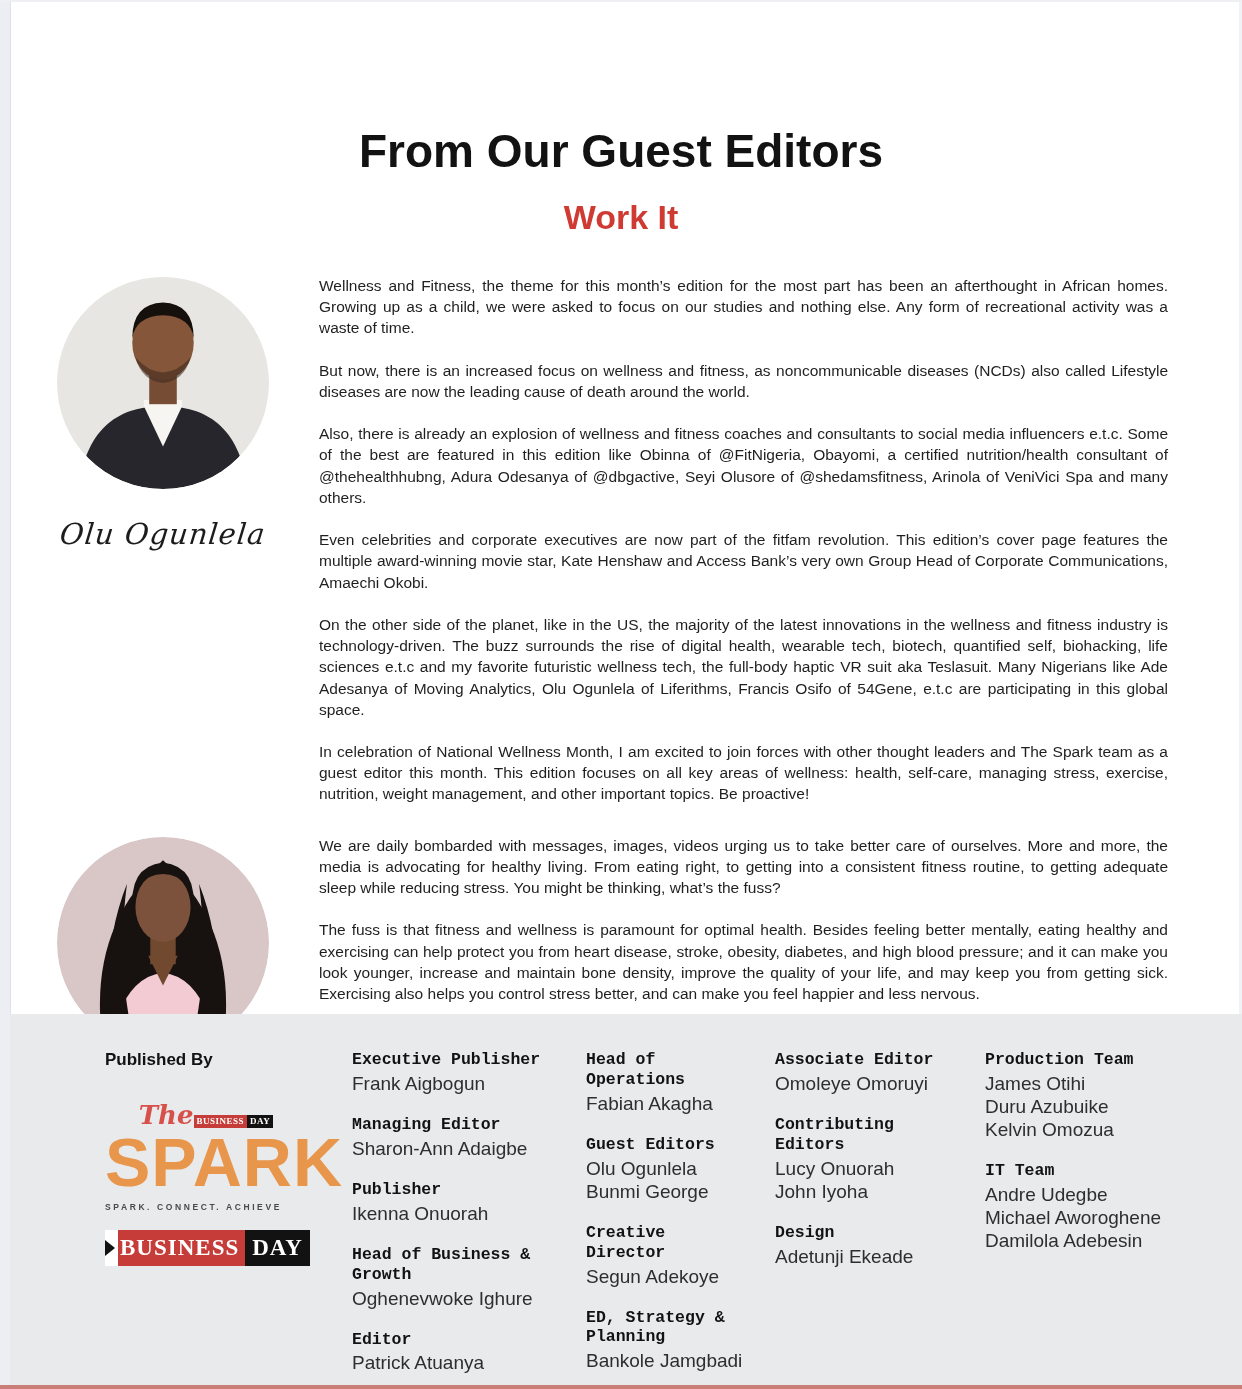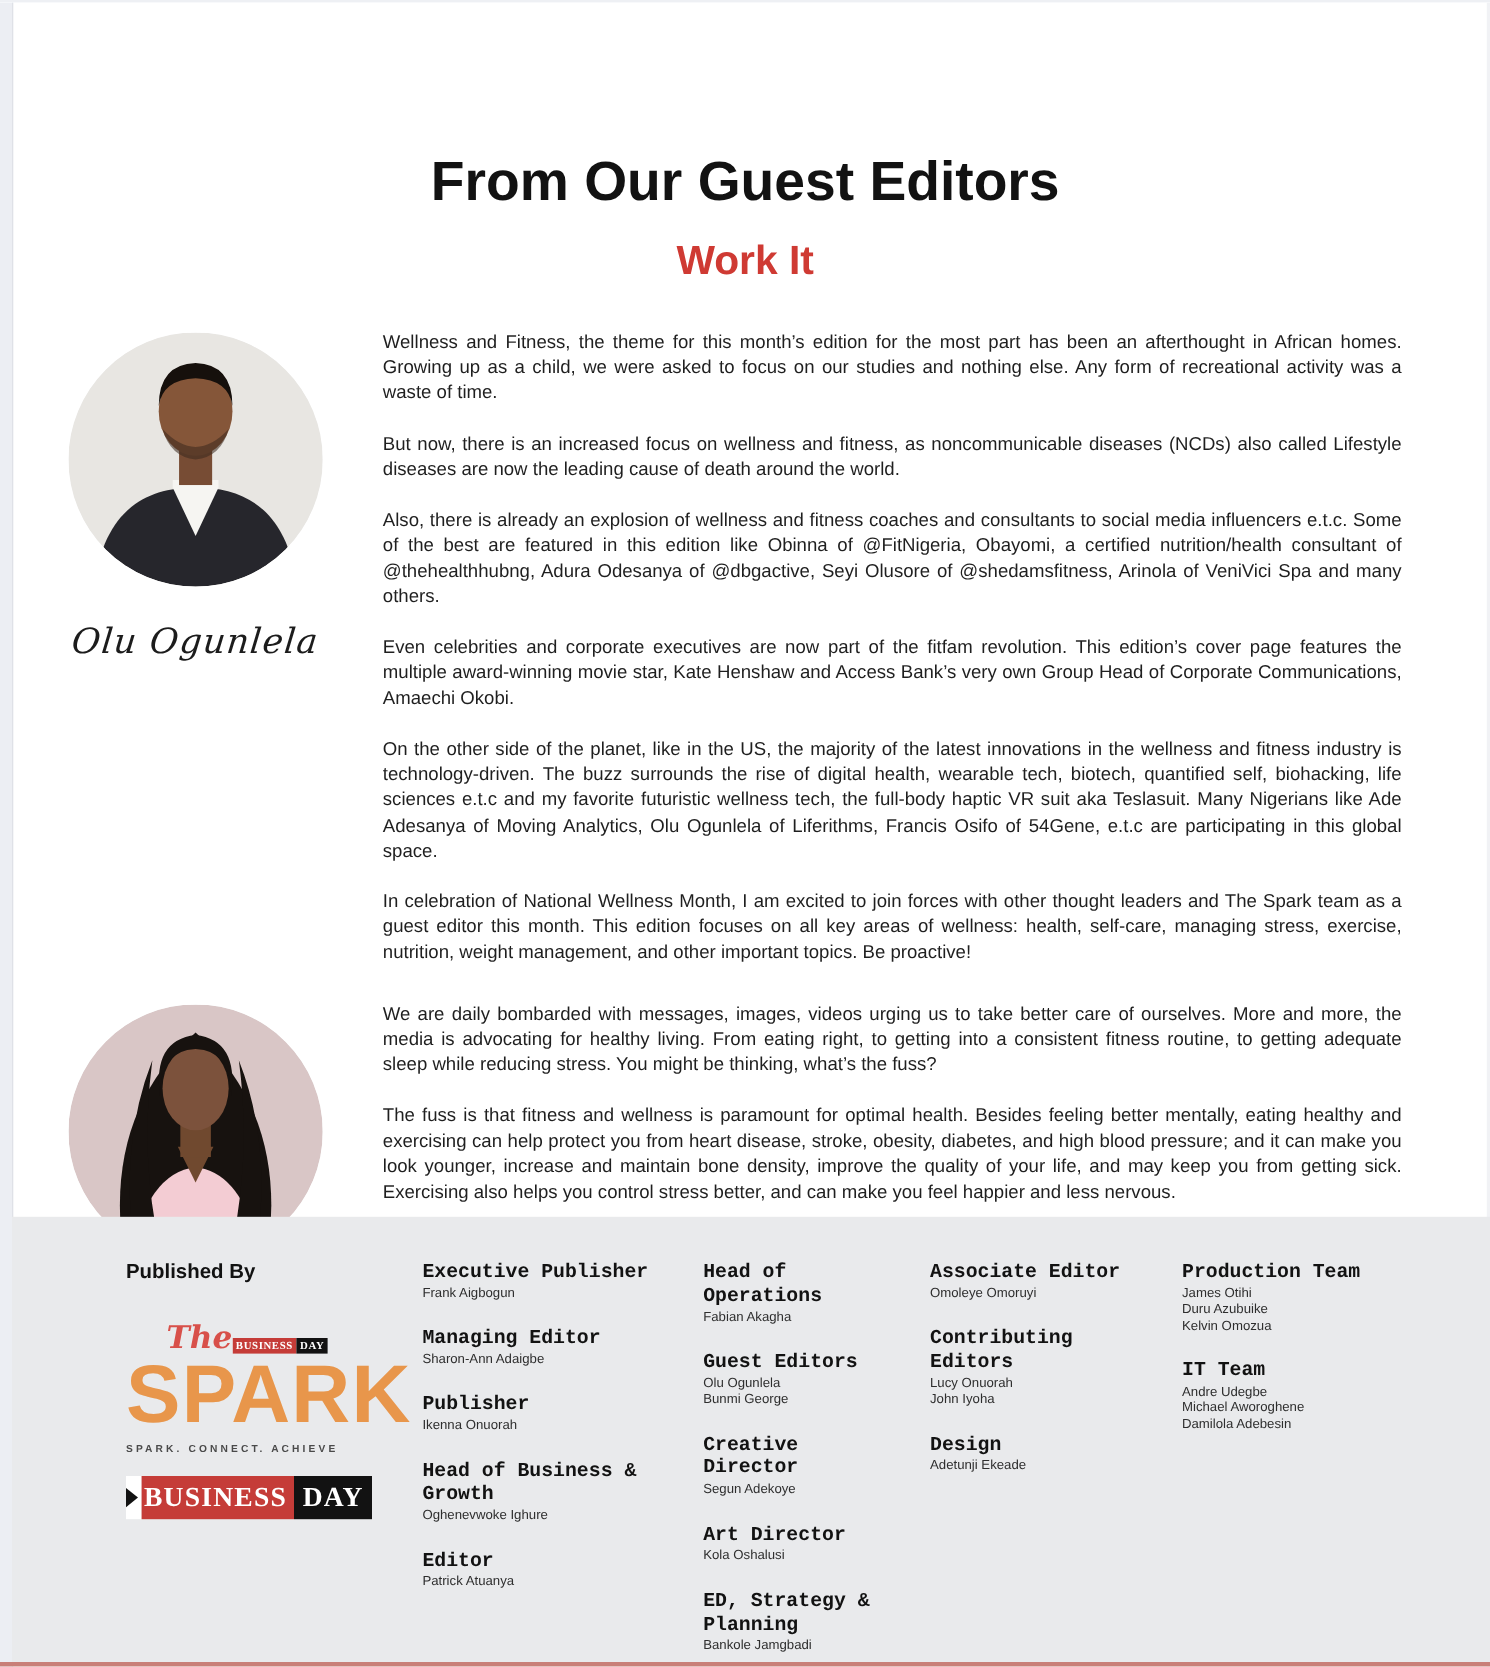--- a/index.html
+++ b/index.html
@@ -78,21 +78,21 @@
   .fcol-c{flex:0 0 189px;}
   .fcol-d{flex:0 0 210px;}
   .fcol-e{flex:1;}
   .published-by{font-size:17px;font-weight:700;color:#121212;}
   .credit-group{margin-bottom:20px;}
   .credit-role{
     font-size:16.5px;font-weight:700;color:#121212;line-height:1.2;
     white-space:pre-line;margin-bottom:2px;font-family:Liberation Mono, monospace;
   }
   .credit-names{
-    font-size:11px;color:#2e2e2e;line-height:1.22;white-space:pre-line;
+    font-size:19px;color:#2e2e2e;line-height:1.22;white-space:pre-line;
   }
 
   
   .spark-logo{margin-top:32px;width:202px;}
   .spark-top{display:flex;justify-content:center;align-items:flex-end;}
   .spark-the{
     font-family:"DejaVu Serif",serif;font-style:italic;font-weight:700;
     font-size:26px;color:#d8504a;line-height:1;
   }
   .bd-badge{display:flex;font-family:"Liberation Serif",serif;font-weight:700;font-size:9px;letter-spacing:0.5px;line-height:1;}
@@ -252,24 +252,20 @@
       <div class="credit-group">
         <div class="credit-role">Guest Editors</div>
         <div class="credit-names">Olu Ogunlela
 Bunmi George</div>
       </div>
       <div class="credit-group">
         <div class="credit-role">Creative Director</div>
         <div class="credit-names">Segun Adekoye</div>
       </div>
       <div class="credit-group">
-        <div class="credit-role">Art Director</div>
-        <div class="credit-names">Kola Oshalusi</div>
-      </div>
-      <div class="credit-group">
         <div class="credit-role">ED, Strategy &amp;
 Planning</div>
         <div class="credit-names">Bankole Jamgbadi</div>
       </div>
     </div>
 
     <div class="fcol fcol-d">
       <div class="credit-group">
         <div class="credit-role">Associate Editor</div>
         <div class="credit-names">Omoleye Omoruyi</div>

